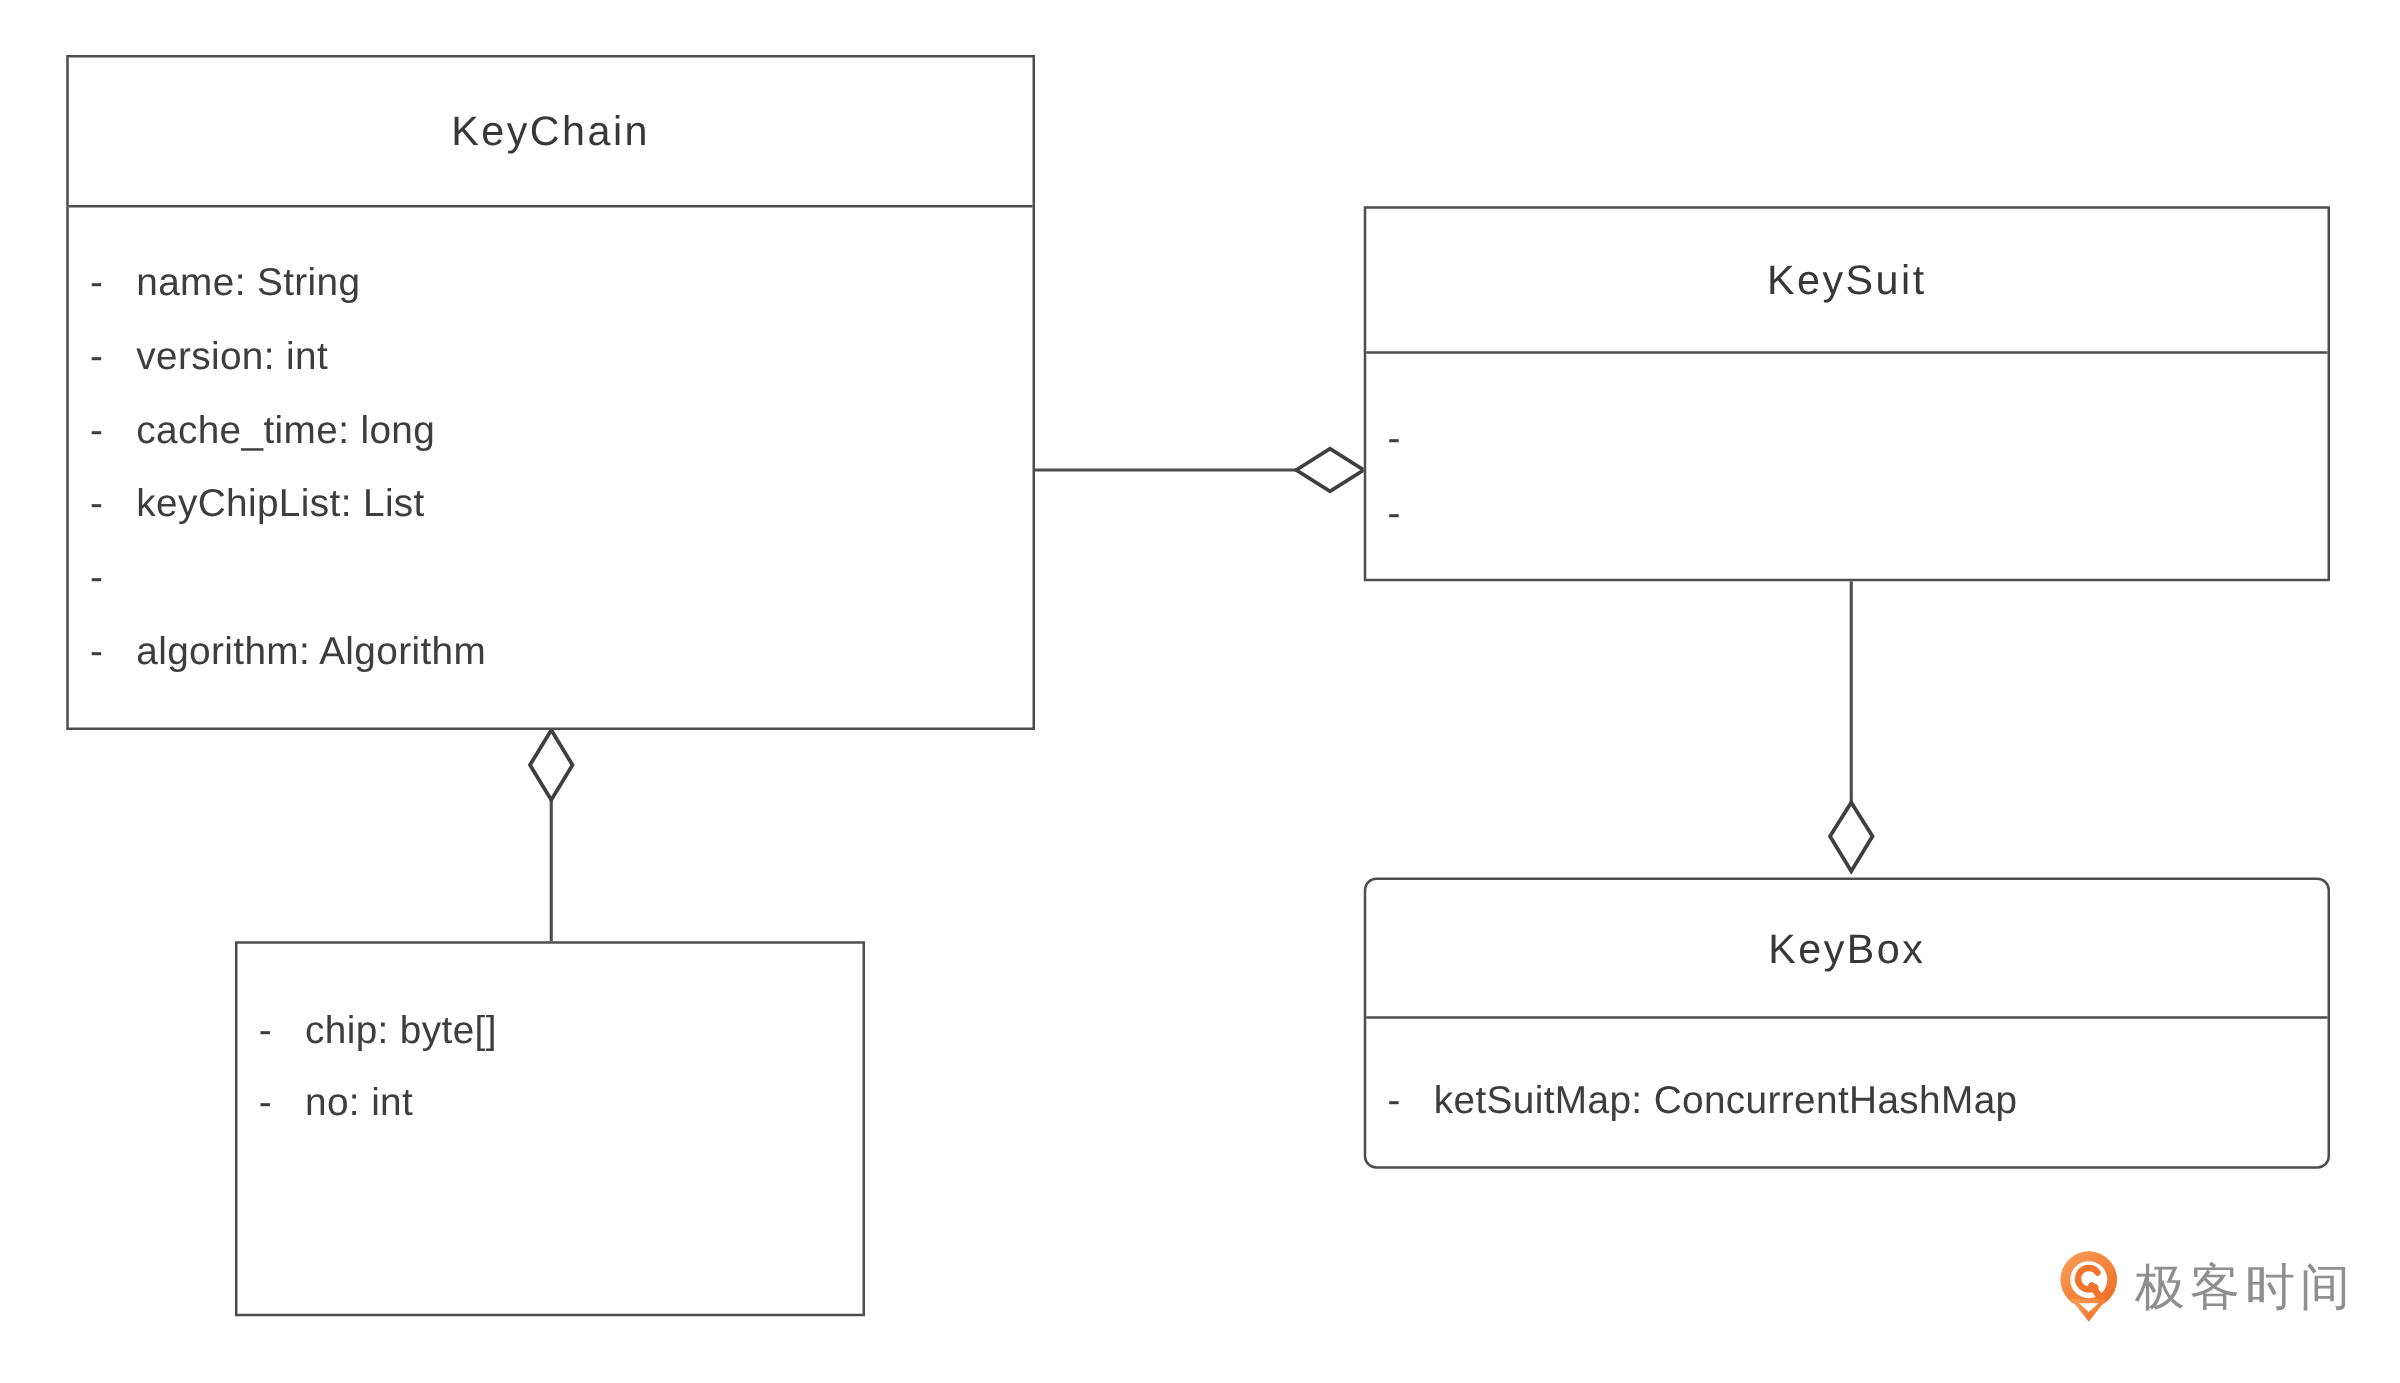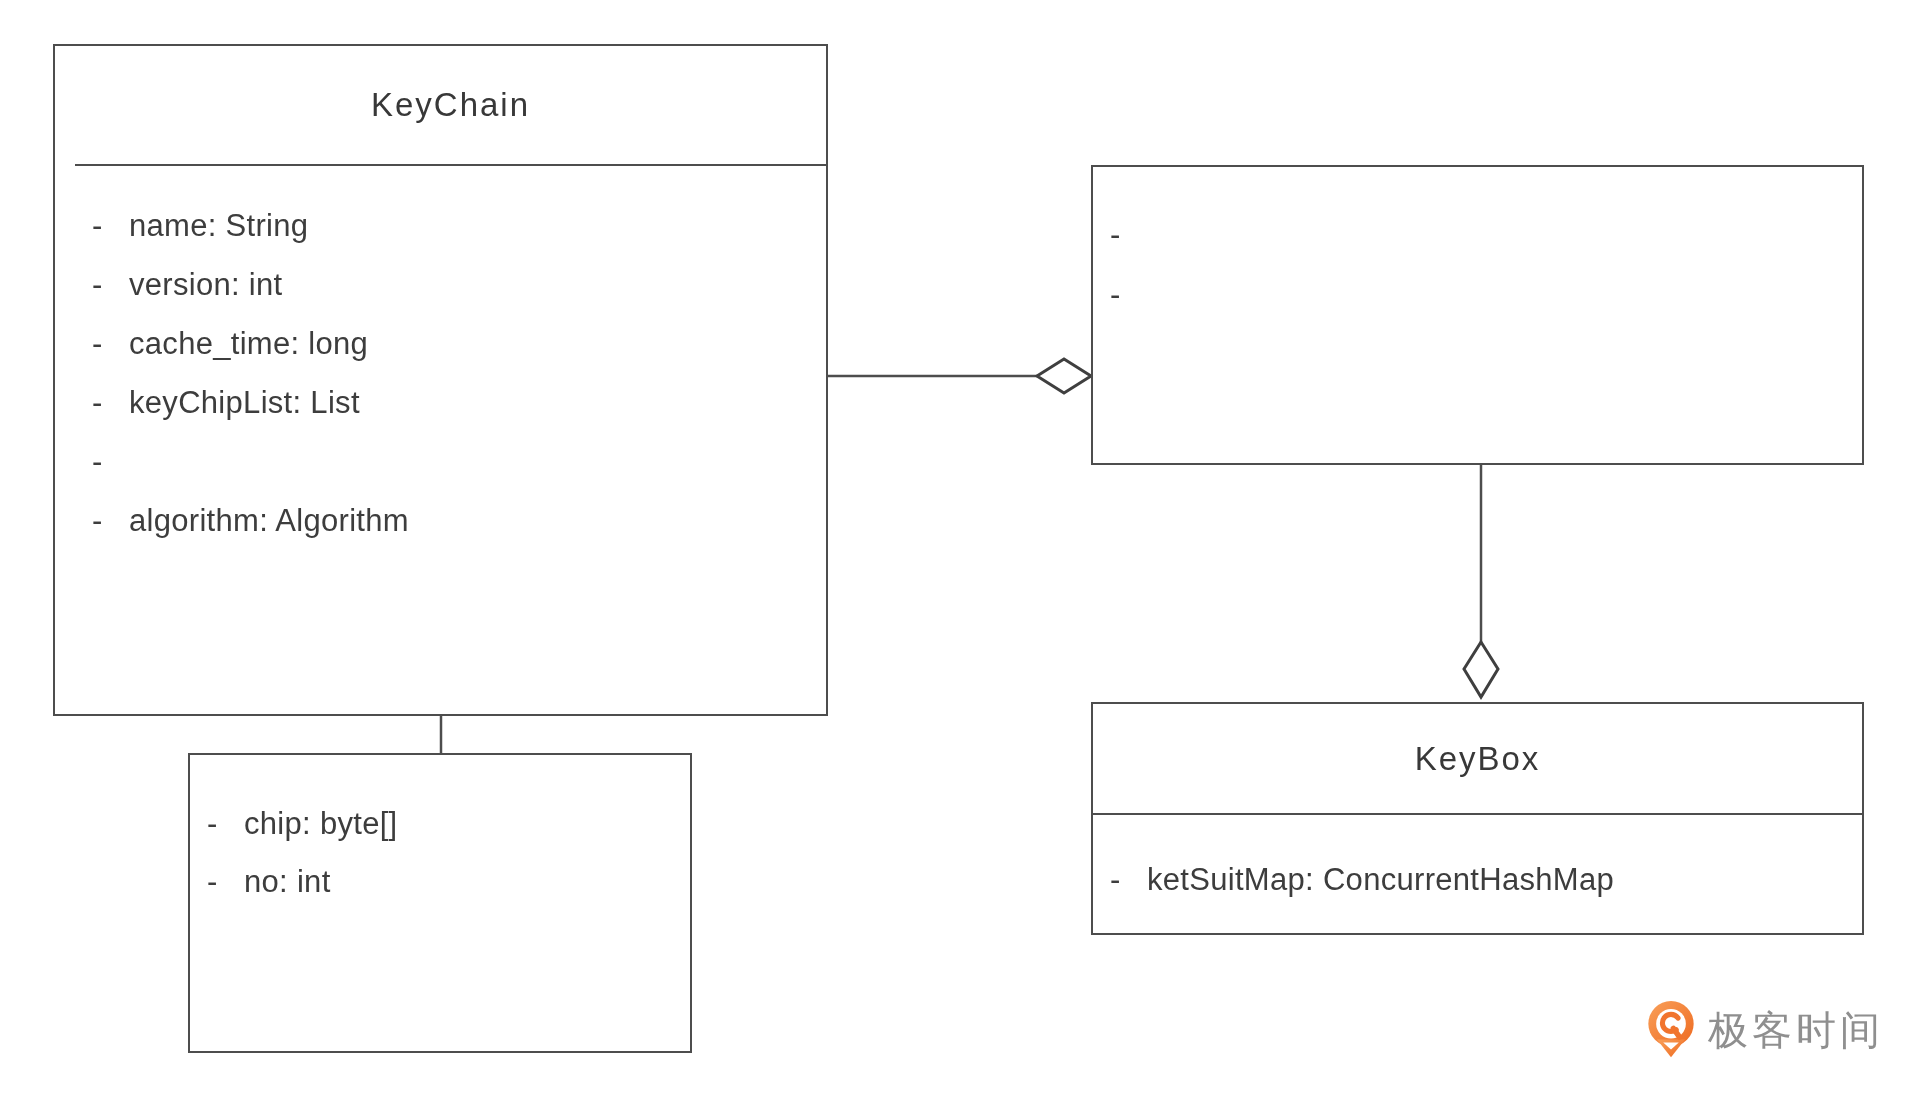--- a/index.html
+++ b/index.html
@@ -21,36 +21,36 @@
   }
   .uml-attrs{box-sizing:border-box;}
   .attr-row{
     display:flex;align-items:center;
     font-size:31px;color:#3d3d3d;letter-spacing:0.3px;
   }
   .attr-row .dash{
     width:37px;padding-left:17px;flex:0 0 auto;color:#3d3d3d;
   }
   
-  #box-keychain{left:53px;top:44px;width:775px;height:672px;padding-left:20px;}
+  #box-keychain{left:53px;top:44px;width:775px;height:540px;}
   #box-keychain .uml-title{height:120px;}
   #box-keychain .uml-attrs{padding-top:30px;}
   #box-keychain .attr-row{height:59px;}
 
   #box-keysuit{left:1091px;top:165px;width:773px;height:300px;}
   #box-keysuit .uml-title{height:116px;}
   #box-keysuit .uml-attrs{padding-top:38px;}
   #box-keysuit .attr-row{height:60px;}
 
   #box-keychip{left:188px;top:753px;width:504px;height:300px;}
   #box-keychip .uml-title{height:115px;}
   #box-keychip .uml-attrs{padding-top:40px;}
   #box-keychip .attr-row{height:58px;}
 
-  #box-keybox{left:1091px;top:702px;width:773px;height:233px;}
+  #box-keybox{left:1091px;top:702px;width:773px;height:233px;border-radius:10px;}
   #box-keybox .uml-title{height:111px;}
   #box-keybox .uml-attrs{padding-top:36px;}
   #box-keybox .attr-row{height:58px;}
 
   
   #logo{
     position:absolute;z-index:2;right:36px;bottom:46px;
     display:flex;align-items:center;gap:12px;margin-top:14px;
   }
   #logo .logo-text{
@@ -104,20 +104,21 @@
         <span class="dash">-</span>
       </div>
       <div class="attr-row">
         <span class="dash">-</span>
         <span>algorithm: Algorithm</span>
       </div>
     </div>
   </div>
 
   <div class="uml-class" id="box-keysuit">
+    <div class="uml-title">KeySuit</div>
     <div class="uml-attrs">
       <div class="attr-row">
         <span class="dash">-</span>
       </div>
       <div class="attr-row">
         <span class="dash">-</span>
       </div>
     </div>
   </div>
 

